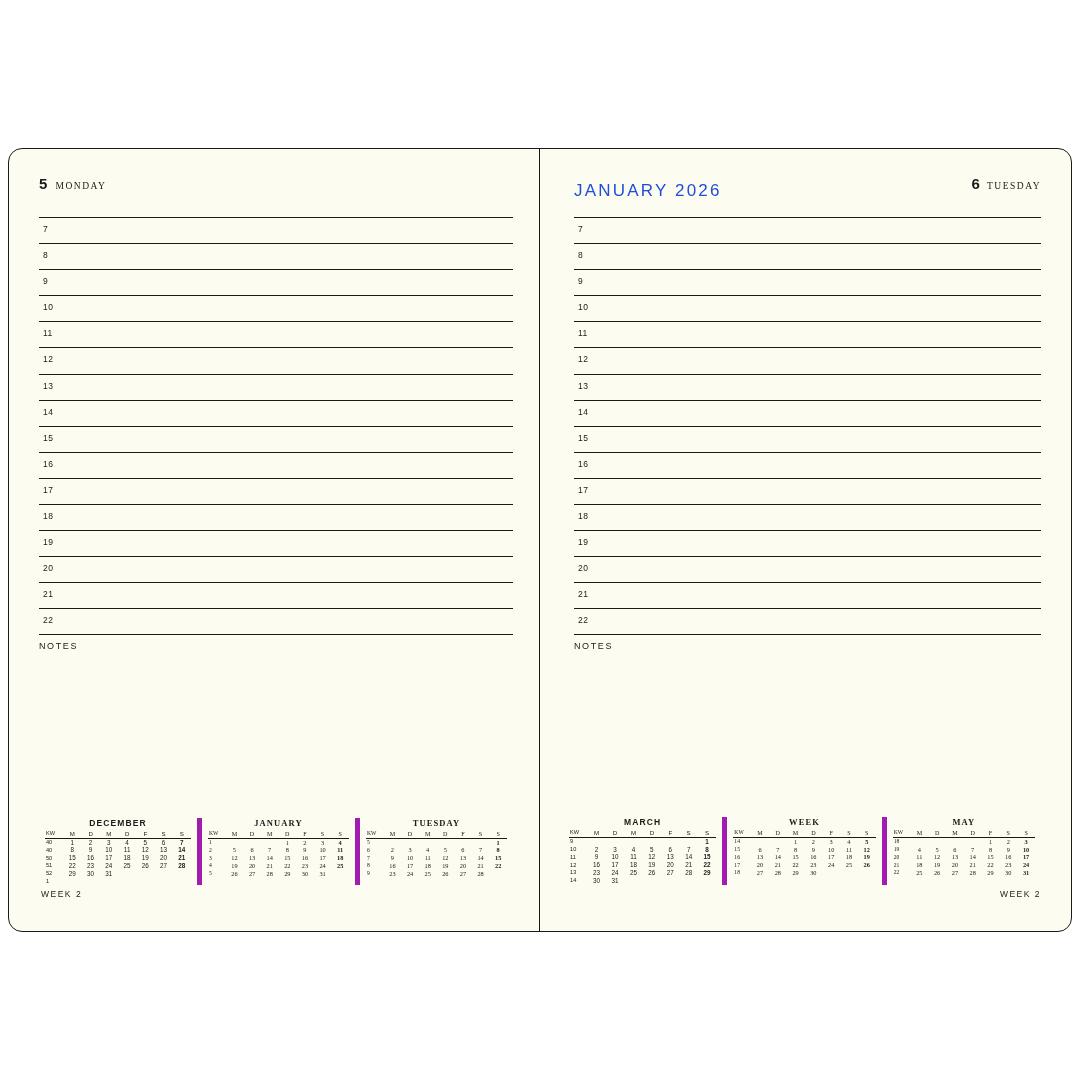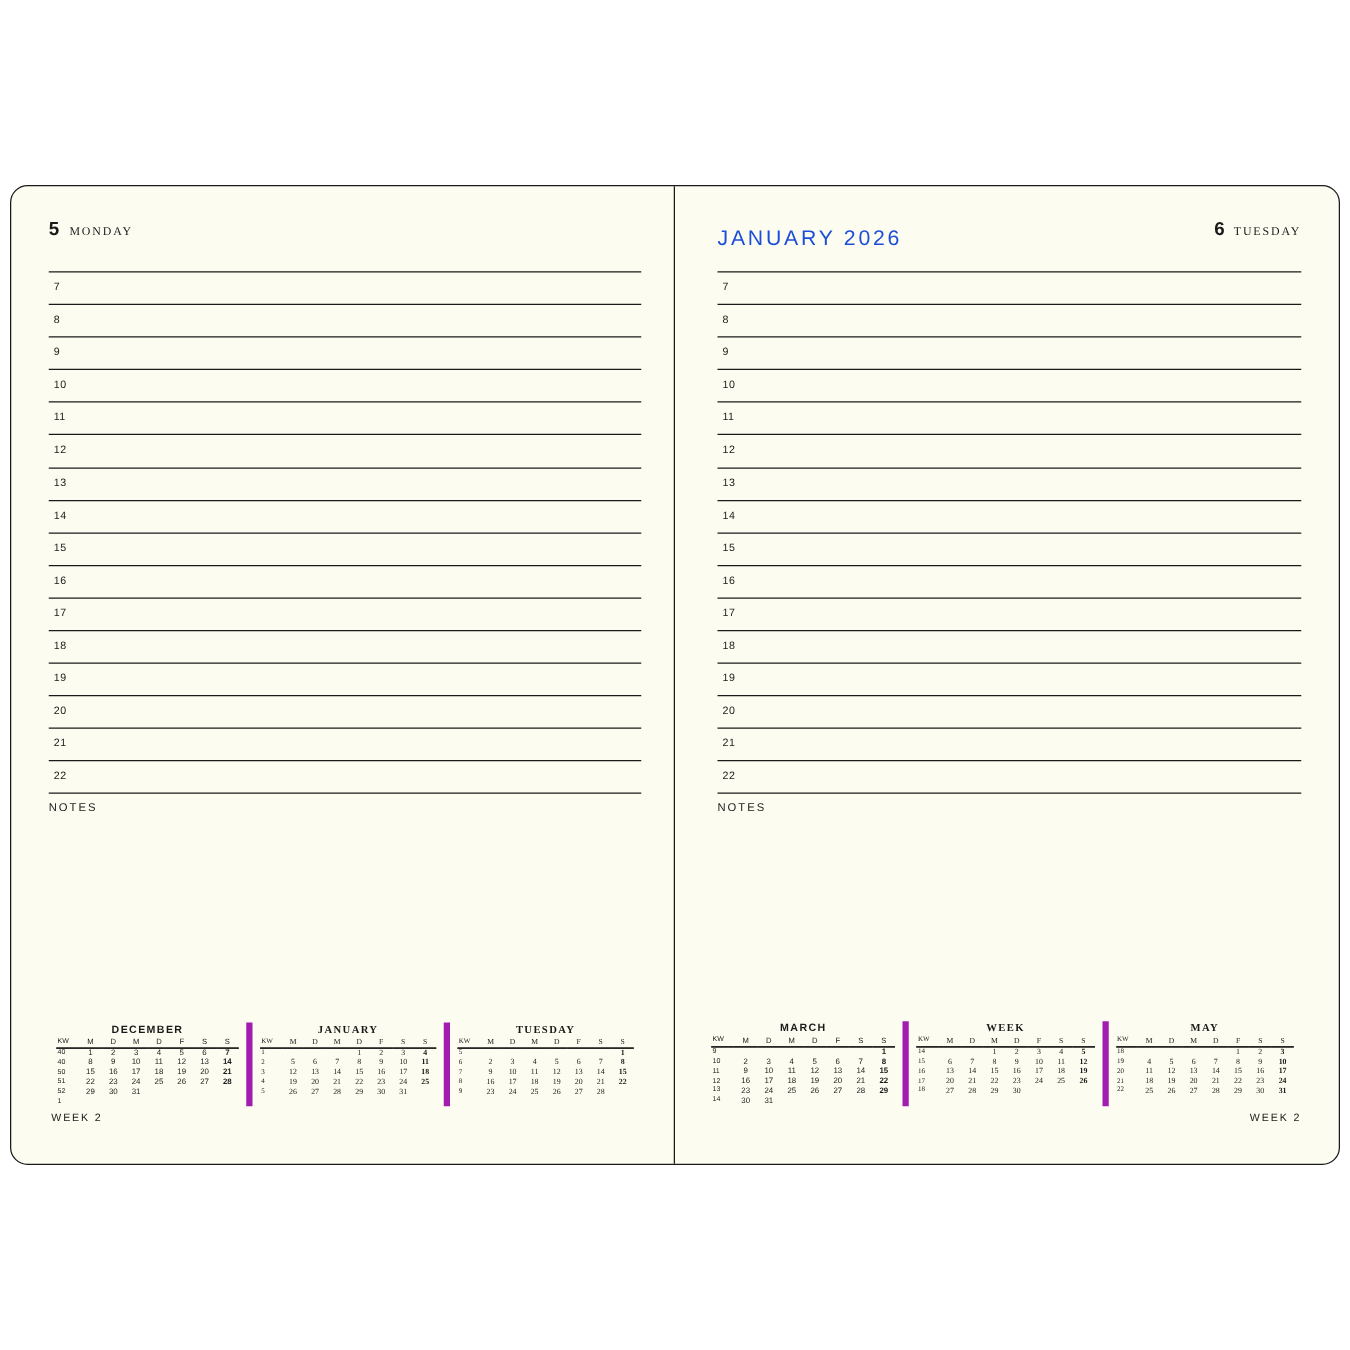--- a/index.html
+++ b/index.html
@@ -105,21 +105,21 @@
 
   
   .mini-cals {
     position: absolute;
     left: 32px;
     right: 30px;
     bottom: 46px;
     display: flex;
   }
   .page-left .mini-cals { left: 30px; right: 26px; justify-content: space-between; }
-  .page-right .mini-cals { left: 23px; right: 30px; }
+  .page-right .mini-cals { left: 23px; right: 30px; justify-content: flex-end; }
   .mini-cal {
     flex: 1 1 33.33%;
     padding: 0 6px;
     box-sizing: border-box;
     position: relative;
   }
   .mini-cal + .mini-cal { border-left: 5px solid #a21caf; font-family: Liberation Serif, serif; }
   .mini-cal-title {
     text-align: center;
     font-size: 8.5px;

